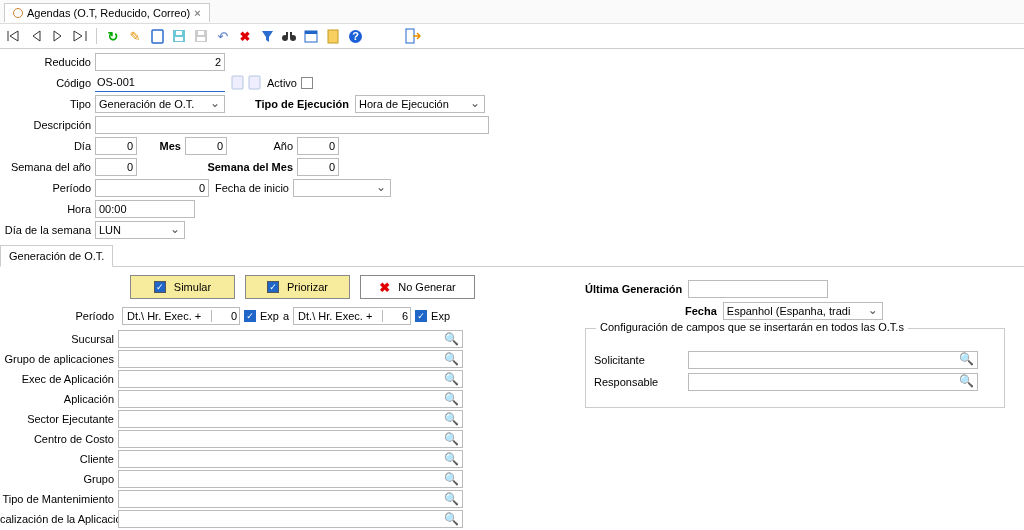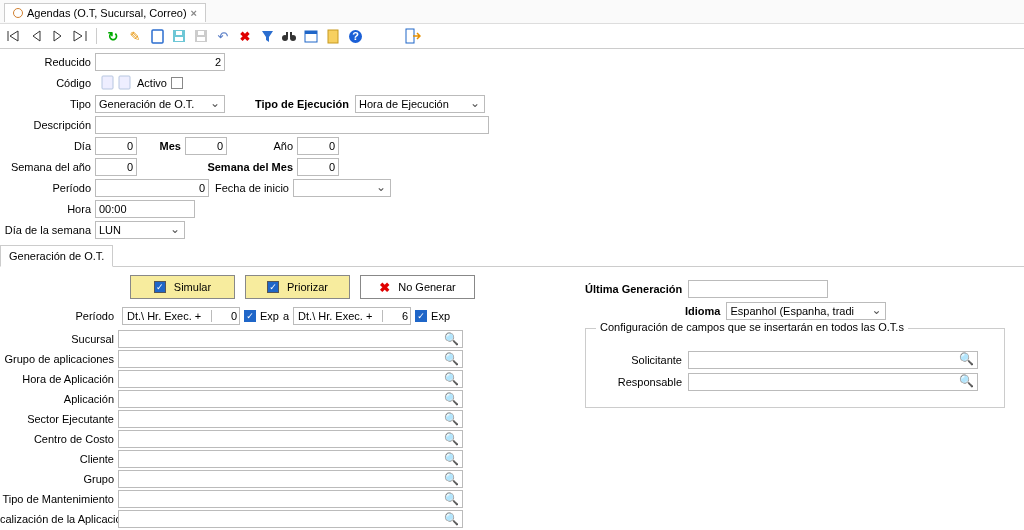--- a/index.html
+++ b/index.html
@@ -60,32 +60,32 @@
 .lookup-input { border:1px solid #bbb; height:18px; width:345px; background:#fff; display:flex; align-items:center; position:relative; }
 .lookup-input .mag { position:absolute; right:3px; color:#1f66c8; font-size:12px; }
 
 .right-side { position:absolute; left:585px; top:280px; width:420px; }
 .ul-line { display:flex; align-items:center; gap:6px; margin-bottom:4px; }
 .ul-label { font-weight:bold; }
 .ul-fields { display:flex; align-items:center; gap:6px; margin-bottom:6px; }
 .fieldset { border:1px solid #ccc; padding:20px 8px 14px 8px; position:relative; margin-top:8px; }
 .fieldset .legend { position:absolute; top:-8px; left:10px; background:#fff; padding:0 4px; }
 .fs-row { display:flex; align-items:center; height:22px; }
-.fs-label { width:94px; text-align:right; padding-right:6px; }
+.fs-label { width:94px; padding-right:6px; }
 .fs-input { border:1px solid #bbb; height:18px; width:290px; background:#fff; position:relative; }
 .fs-input .mag { position:absolute; right:3px; color:#1f66c8; font-size:12px; }
 .ghost-icons { display:flex; gap:4px; font-size:12px; color:#bbb; }
 </style>
 </head>
 <body>
 
 <div class="tab-bar">
   <div class="tab">
     <span class="tab-circle"></span>
-    <span>Agendas (O.T, Sucursal, Correo)</span>
+    <span>Agendas (O.T, Reducido, Correo)</span>
     <span class="tab-close">×</span>
   </div>
 </div>
 
 <div class="toolbar">
   <span class="tb-icon navbtn">
     <svg width="14" height="12">
         <path d="M1 1v10M11 1L3 6l8 5z" fill="none" stroke="#333" stroke-width="1"></path>
       </svg>
   </span>
@@ -169,20 +169,21 @@
 
 <div class="form-area">
 
   <div class="row">
     <div class="label label-95">Reducido</div>
     <input class="input-txt input-num" style="width: 130px;" value="2">
   </div>
 
   <div class="row">
     <div class="label label-95">Código</div>
+    <input class="blue-underline" value="OS-001" style="">
     <span class="ghost-icons" style="margin-left:6px">
       <svg width="13" height="15">
           <rect x="1" y="1" width="11" height="13" rx="1" fill="#eef" stroke="#b6c6e0"></rect>
         </svg>
       <svg width="13" height="15">
           <rect x="1" y="1" width="11" height="13" rx="1" fill="#eef" stroke="#b6c6e0"></rect>
         </svg>
     </span>
     <span style="margin-left:6px">Activo</span>
     <span class="check" style="margin-left:4px"></span>
@@ -286,21 +287,21 @@
         <span class="mag">🔍</span>
       </div>
     </div>
     <div class="lookup-row">
       <div class="lookup-label">Grupo de aplicaciones</div>
       <div class="lookup-input">
         <span class="mag">🔍</span>
       </div>
     </div>
     <div class="lookup-row">
-      <div class="lookup-label">Hora de Aplicación</div>
+      <div class="lookup-label">Exec de Aplicación</div>
       <div class="lookup-input">
         <span class="mag">🔍</span>
       </div>
     </div>
     <div class="lookup-row">
       <div class="lookup-label">Aplicación</div>
       <div class="lookup-input">
         <span class="mag">🔍</span>
       </div>
     </div>
@@ -342,21 +343,21 @@
     </div>
   </div>
 
 <div class="right-side">
   <div class="ul-line">
     <span class="ul-label">Última Generación</span>
     <input class="input-txt" style="width: 140px;">
   </div>
   <div class="ul-fields">
     <div style="width:94px"></div>
-    <span class="ul-label">Idioma</span>
+    <span class="ul-label">Fecha</span>
     <div class="select" style="width:160px">
         <span>Espanhol (Espanha, tradi</span>
       </div>
   </div>
   <div class="fieldset">
     <div class="legend">Configuración de campos que se insertarán en todos las O.T.s</div>
     <div class="fs-row">
       <div class="fs-label">Solicitante</div>
       <div class="fs-input">
         <span class="mag">🔍</span>

